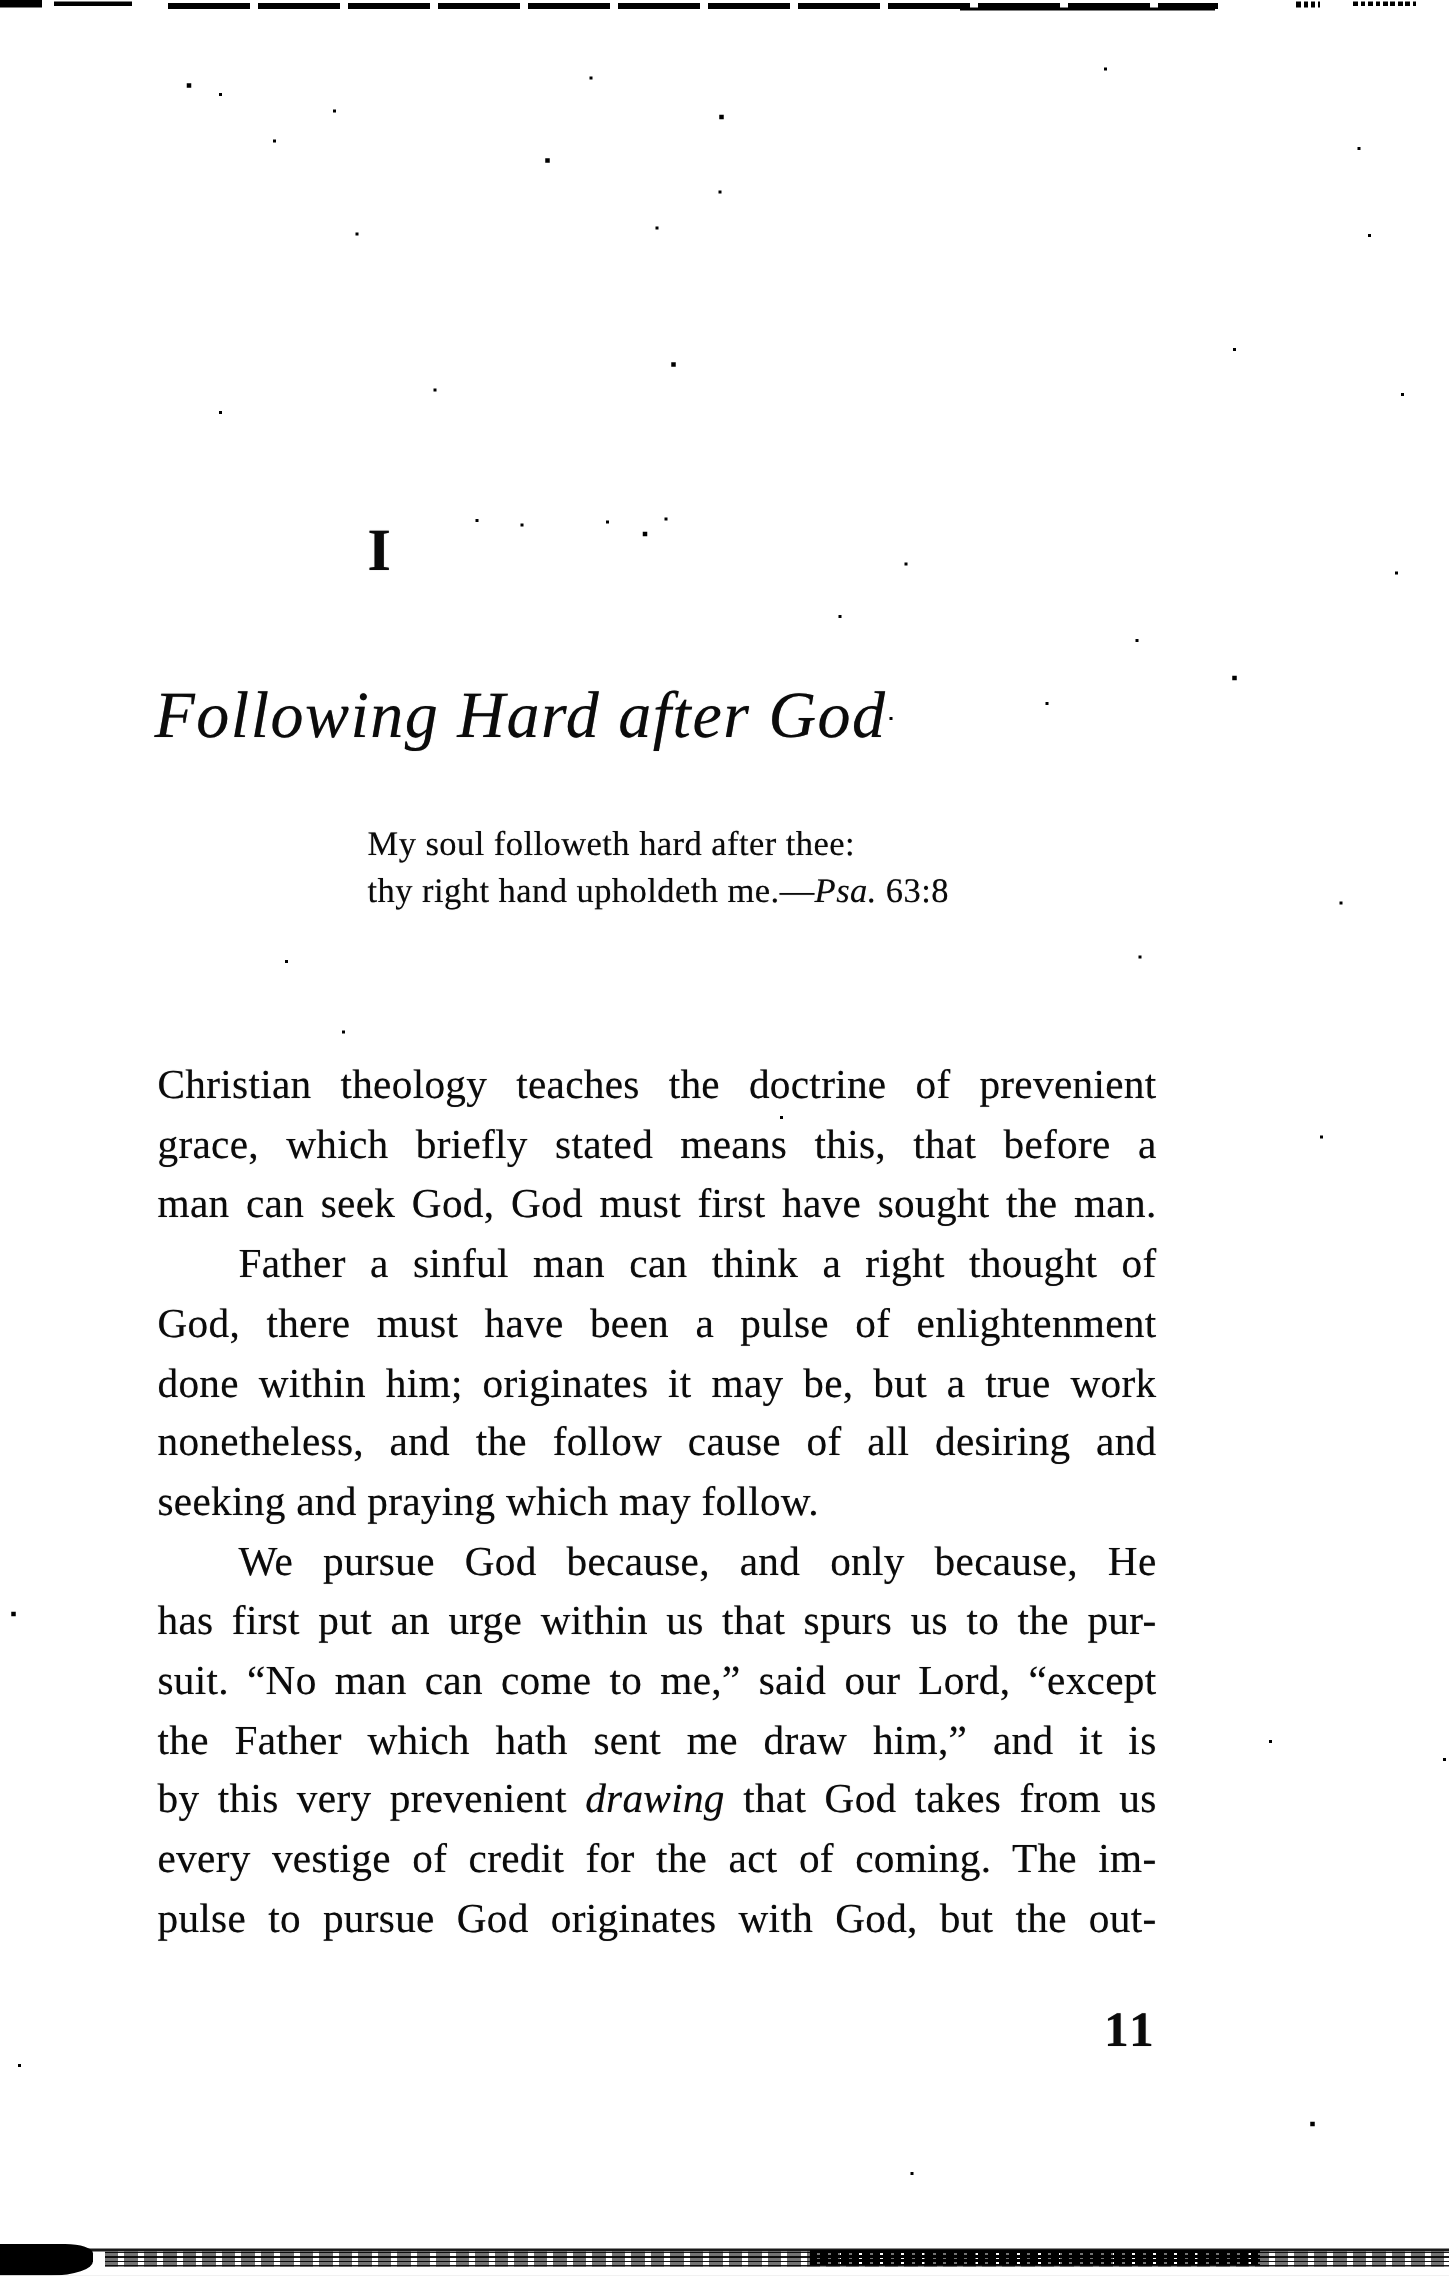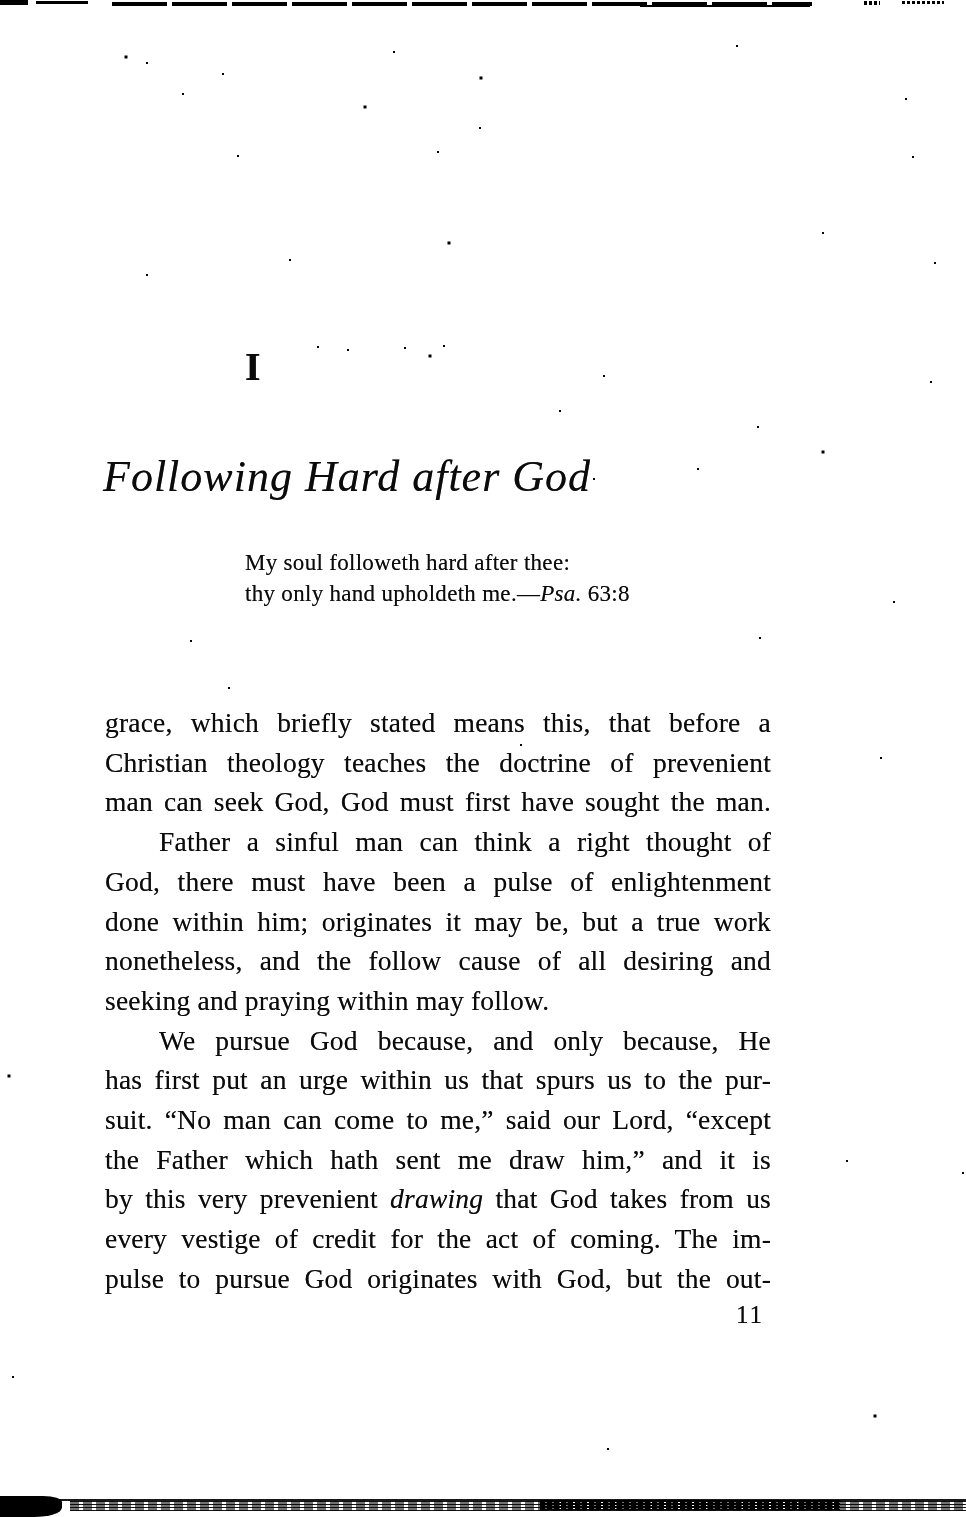--- a/index.html
+++ b/index.html
@@ -64,23 +64,23 @@
     text-align: justify;
     text-align-last: justify;
   }
   .line.no-just { text-align-last: left; }
   .line.indent { text-indent: 54px; }
 
   
   .page-num {
     position: absolute;
     left: 736px;
-    top: 1301px;
-    font-size: 25px;
-    font-weight: normal;
+    top: 1336px;
+    font-size: 33px;
+    font-weight: bold;
     letter-spacing: 2px;
   }
 
   
   .art { position: absolute; background: #000; }
   .art.dashes-a { background: repeating-linear-gradient(90deg, #000 0 55px, transparent 55px 60px); }
   .art.dashes-b { background: repeating-linear-gradient(90deg, #000 0 3px, transparent 3px 5px); }
   .blob-bl { border-radius: 0 30% 45% 0; }
   .band-stripes {
     background:
@@ -127,35 +127,35 @@
   <div class="art" style="left:640px; top:5px; width:170px; height:2px;"></div>
   <div class="art dashes-b" style="left:864px; top:1px; width:16px; height:4px;"></div>
   <div class="art dashes-b" style="left:902px; top:1px; width:42px; height:3px;"></div>
 
   <div class="chapter-num">I</div>
 
   <h1 class="title">Following Hard after God</h1>
 
   <div class="epigraph">
     <div>My soul followeth hard after thee:</div>
-    <div><span>thy only hand upholdeth me.—</span><span class="italic">Psa.</span><span> 63:8</span></div>
+    <div><span>thy right hand upholdeth me.—</span><span class="italic">Psa.</span><span> 63:8</span></div>
   </div>
 
   <div class="body-text">
       <div class="paragraph">
+        <div class="line"><span>Christian theology teaches the doctrine of prevenient</span></div>
         <div class="line"><span>grace, which briefly stated means this, that before a</span></div>
-        <div class="line"><span>Christian theology teaches the doctrine of prevenient</span></div>
         <div class="line"><span>man can seek God, God must first have sought the man.</span></div>
       </div>
       <div class="paragraph">
         <div class="line indent"><span>Father a sinful man can think a right thought of</span></div>
         <div class="line"><span>God, there must have been a pulse of enlightenment</span></div>
         <div class="line"><span>done within him; originates it may be, but a true work</span></div>
         <div class="line"><span>nonetheless, and the follow cause of all desiring and</span></div>
-        <div class="line no-just"><span>seeking and praying within may follow.</span></div>
+        <div class="line no-just"><span>seeking and praying which may follow.</span></div>
       </div>
       <div class="paragraph">
         <div class="line indent"><span>We pursue God because, and only because, He</span></div>
         <div class="line"><span>has first put an urge within us that spurs us to the pur-</span></div>
         <div class="line"><span>suit. “No man can come to me,” said our Lord, “except</span></div>
         <div class="line"><span>the Father which hath sent me draw him,” and it is</span></div>
         <div class="line"><span>by this very prevenient </span><span class="italic">drawing</span><span> that God takes from us</span></div>
         <div class="line"><span>every vestige of credit for the act of coming. The im-</span></div>
         <div class="line"><span>pulse to pursue God originates with God, but the out-</span></div>
       </div>

